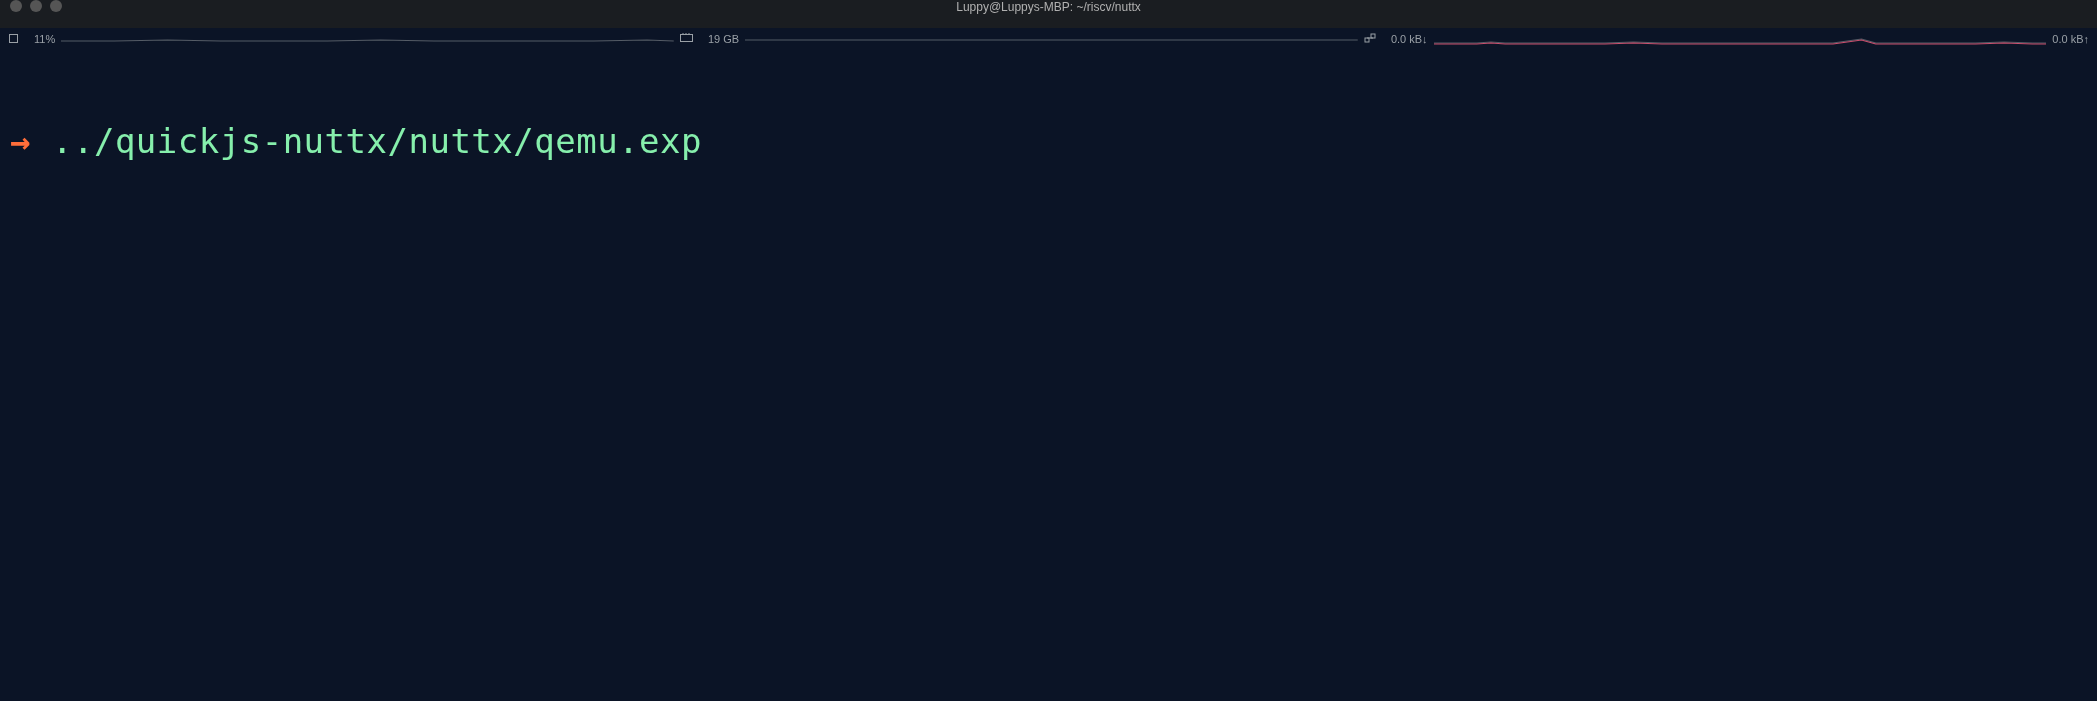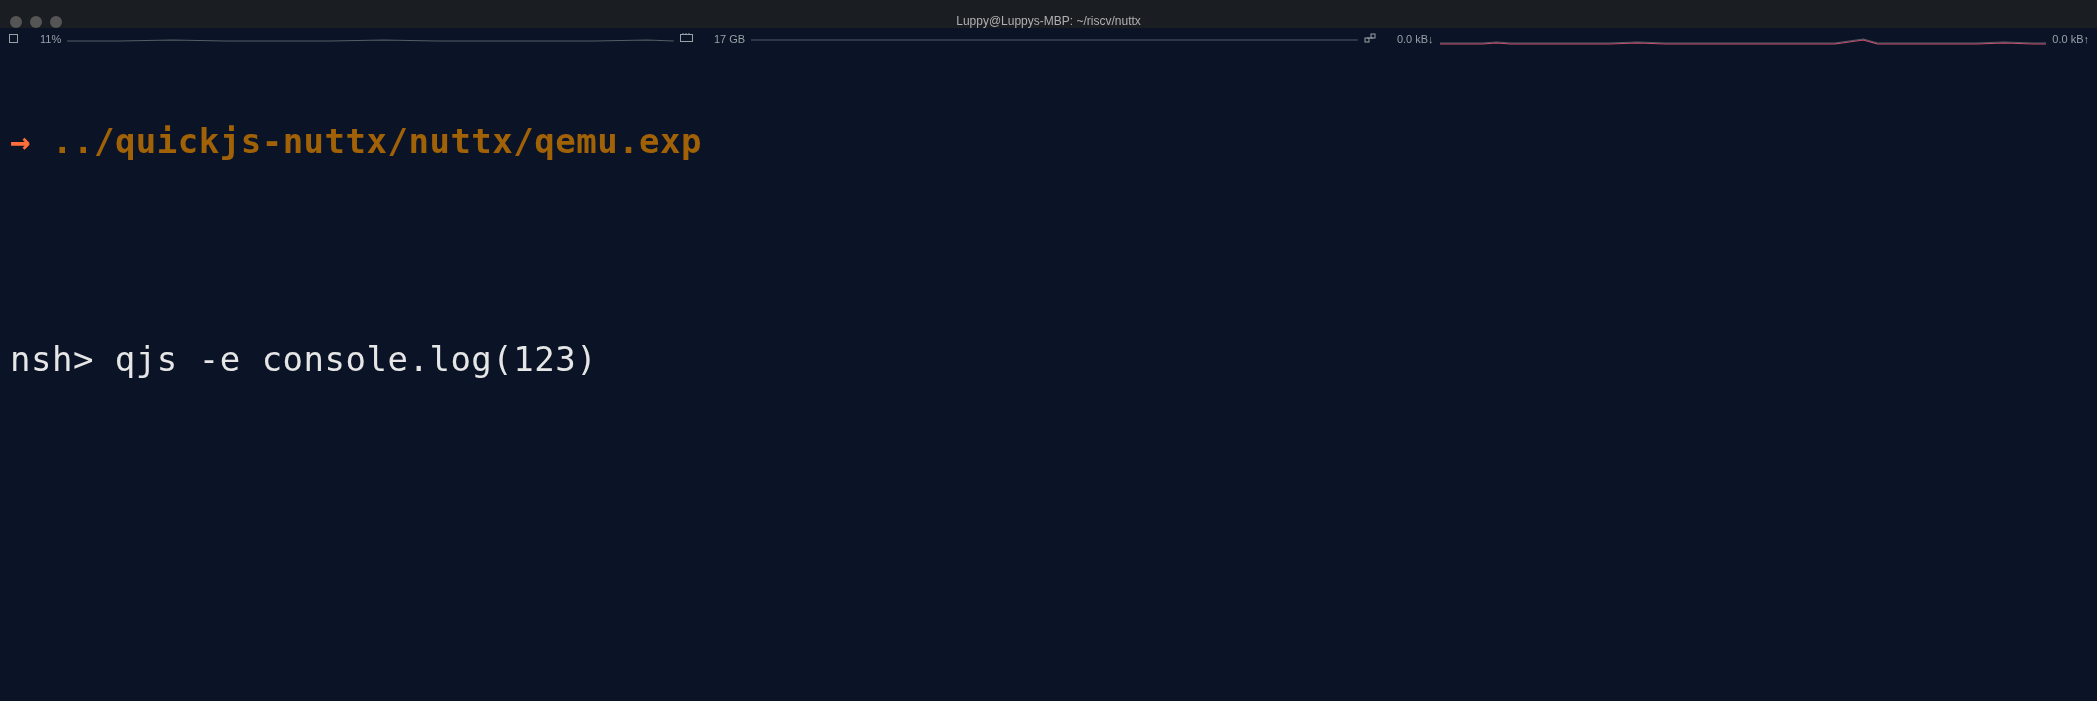--- a/index.html
+++ b/index.html
@@ -7,21 +7,21 @@
   body {
     background: #0b1426;
     font-family: "SF Mono", "Menlo", "Consolas", monospace;
     color: #e6e6e6;
     overflow: hidden;
   }
   .titlebar {
     height: 28px;
     background: #1a1d21;
     display: flex;
-    align-items: flex-end;
+    align-items: flex-start;
     padding: 0 10px;
     position: relative;
   }
   .traffic-lights {
     display: flex;
     gap: 8px;
     align-items: center;
   }
   .tl {
     width: 12px; height: 12px; border-radius: 50%;
@@ -43,21 +43,21 @@
     font-size: 11px;
     color: #9aa0a6;
     padding: 0 8px;
     gap: 6px;
     border-bottom: 0;
     font-family: -apple-system, BlinkMacSystemFont, "Segoe UI", sans-serif;
   }
   .status-seg {
     display: flex;
     align-items: center;
-    gap: 21px;
+    gap: 15px;
     white-space: nowrap;
   }
   .spark {
     height: 14px;
     flex: 1;
     min-width: 40px;
   }
   .spark polyline {
     fill: none;
     stroke: #555c66;
@@ -72,21 +72,21 @@
     line-height: 1.6;
     white-space: pre-wrap;
     word-break: break-all;
     font-weight: 500;
     letter-spacing: 0.5px;
   }
   .prompt-arrow {
     color: #ff6e3a;
     font-weight: bold;
   }
-  .cmd { color: #a16207; font-weight: bold; }
+  .cmd { color: #86efac; }
   .blank-line { height: 1.6em; }
   .icon {
     display: inline-block;
     vertical-align: middle;
   }
 </style>
 </head>
 <body>
 
 <div class="titlebar">
@@ -113,21 +113,21 @@
 
   <div class="status-seg">
     <span class="icon">
       <svg width="13" height="10" viewBox="0 0 13 10">
           <rect x="0.5" y="1.5" width="12" height="7" fill="none" stroke="#9aa0a6" stroke-width="1"></rect>
           <line x1="3" y1="1.5" x2="3" y2="0" stroke="#9aa0a6"></line>
           <line x1="6" y1="1.5" x2="6" y2="0" stroke="#9aa0a6"></line>
           <line x1="9" y1="1.5" x2="9" y2="0" stroke="#9aa0a6"></line>
         </svg>
     </span>
-    <span>17 GB</span>
+    <span>19 GB</span>
   </div>
   <svg class="spark" viewBox="0 0 460 14" preserveAspectRatio="none">
     <polyline points="0,8 460,8"></polyline>
   </svg>
 
   <div class="status-seg">
     <span class="icon">
       <svg width="12" height="10" viewBox="0 0 12 10">
           <rect x="1" y="5" width="4" height="4" fill="none" stroke="#9aa0a6"></rect>
           <rect x="7" y="1" width="4" height="4" fill="none" stroke="#9aa0a6"></rect>
@@ -141,16 +141,15 @@
     <polyline class="accent" points="0,12 30,12 40,11 50,12 120,12 140,11 160,12 280,12 300,8 310,12 380,12 400,11 420,12 430,12"></polyline>
   </svg>
   <div class="status-seg">
     <span>0.0 kB↑</span>
   </div>
 </div>
 
 <div class="term">
 <div><span class="prompt-arrow">→</span> <span class="cmd">../quickjs-nuttx/nuttx/qemu.exp</span></div>
 <div class="blank-line"></div>
-<div><span>nsh&gt; </span><span>qjs -e console.log(123)</span></div>
 
 
 </div>
 
 </body></html>

